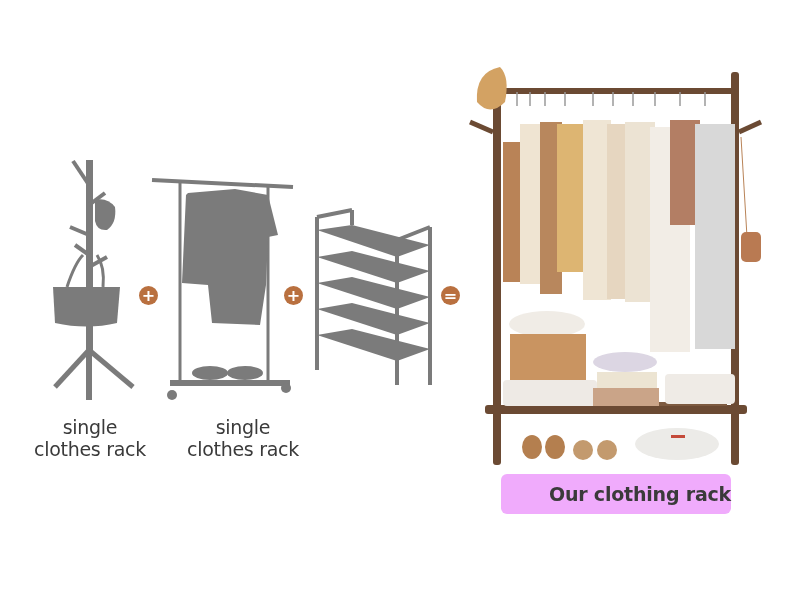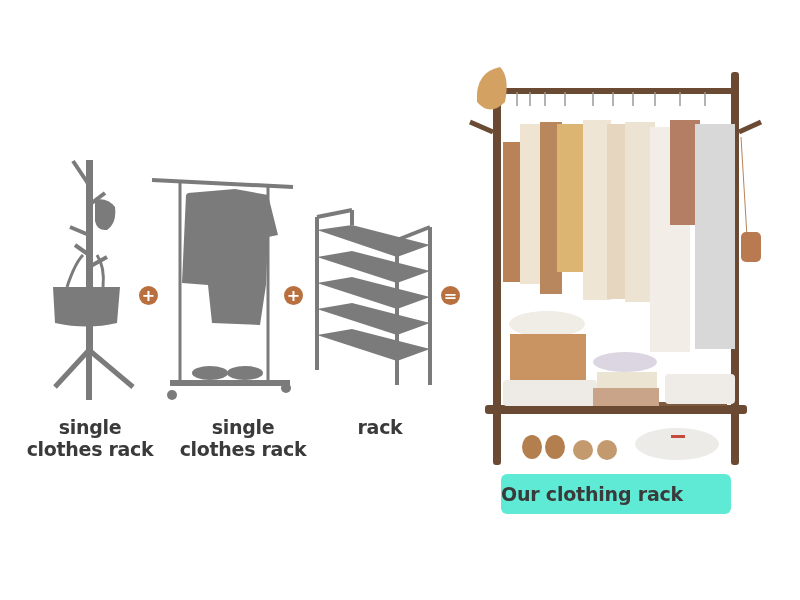--- a/index.html
+++ b/index.html
@@ -12,21 +12,21 @@
       height: 600px;
       position: relative;
       overflow: hidden;
       font-family: "DejaVu Sans", sans-serif;
     }
     .silhouette { position: absolute; }
     .label {
       position: absolute;
       text-align: center;
       color: #3a3a3a;
-      font-weight: bold;
+      font-weight: normal;
       font-size: 19px;
       line-height: 22px;
       letter-spacing: -0.3px;
     }
     .op {
       position: absolute;
       width: 19px;
       height: 19px;
       border-radius: 50%;
       background: #b9703f;
@@ -37,26 +37,26 @@
       text-align: center;
       font-family: "DejaVu Sans", sans-serif;
     }
     .badge {
       position: absolute;
       left: 501px;
       top: 474px;
       width: 230px;
       height: 40px;
       border-radius: 6px;
-      background: #5eead4;
+      background: #f0abfc;
       color: #3a3a3a;
       font-weight: bold;
       font-size: 19px;
       line-height: 40px;
-      text-align: left;
+      text-align: right;
       letter-spacing: -0.2px;
     }
   </style>
 </head>
 <body>
 
 <div class="silhouette" style="left:45px; top:155px; width:95px; height:250px;">
   <svg width="95" height="250" viewBox="0 0 95 250">
     <g fill="#7b7b7b" stroke="#7b7b7b">
       <rect x="41" y="5" width="7" height="190" stroke="none"></rect>
@@ -182,16 +182,15 @@
   <div>single</div>
   <div>clothes rack</div>
 </div>
 
 <div class="label" style="left:163px; top:416px; width:160px;">
   <div>single</div>
   <div>clothes rack</div>
 </div>
 
 <div class="label" style="left:320px; top:416px; width:120px;">
-  <div>rack</div>
 </div>
 
 <div class="badge">Our clothing rack</div>
 
 </body></html>

